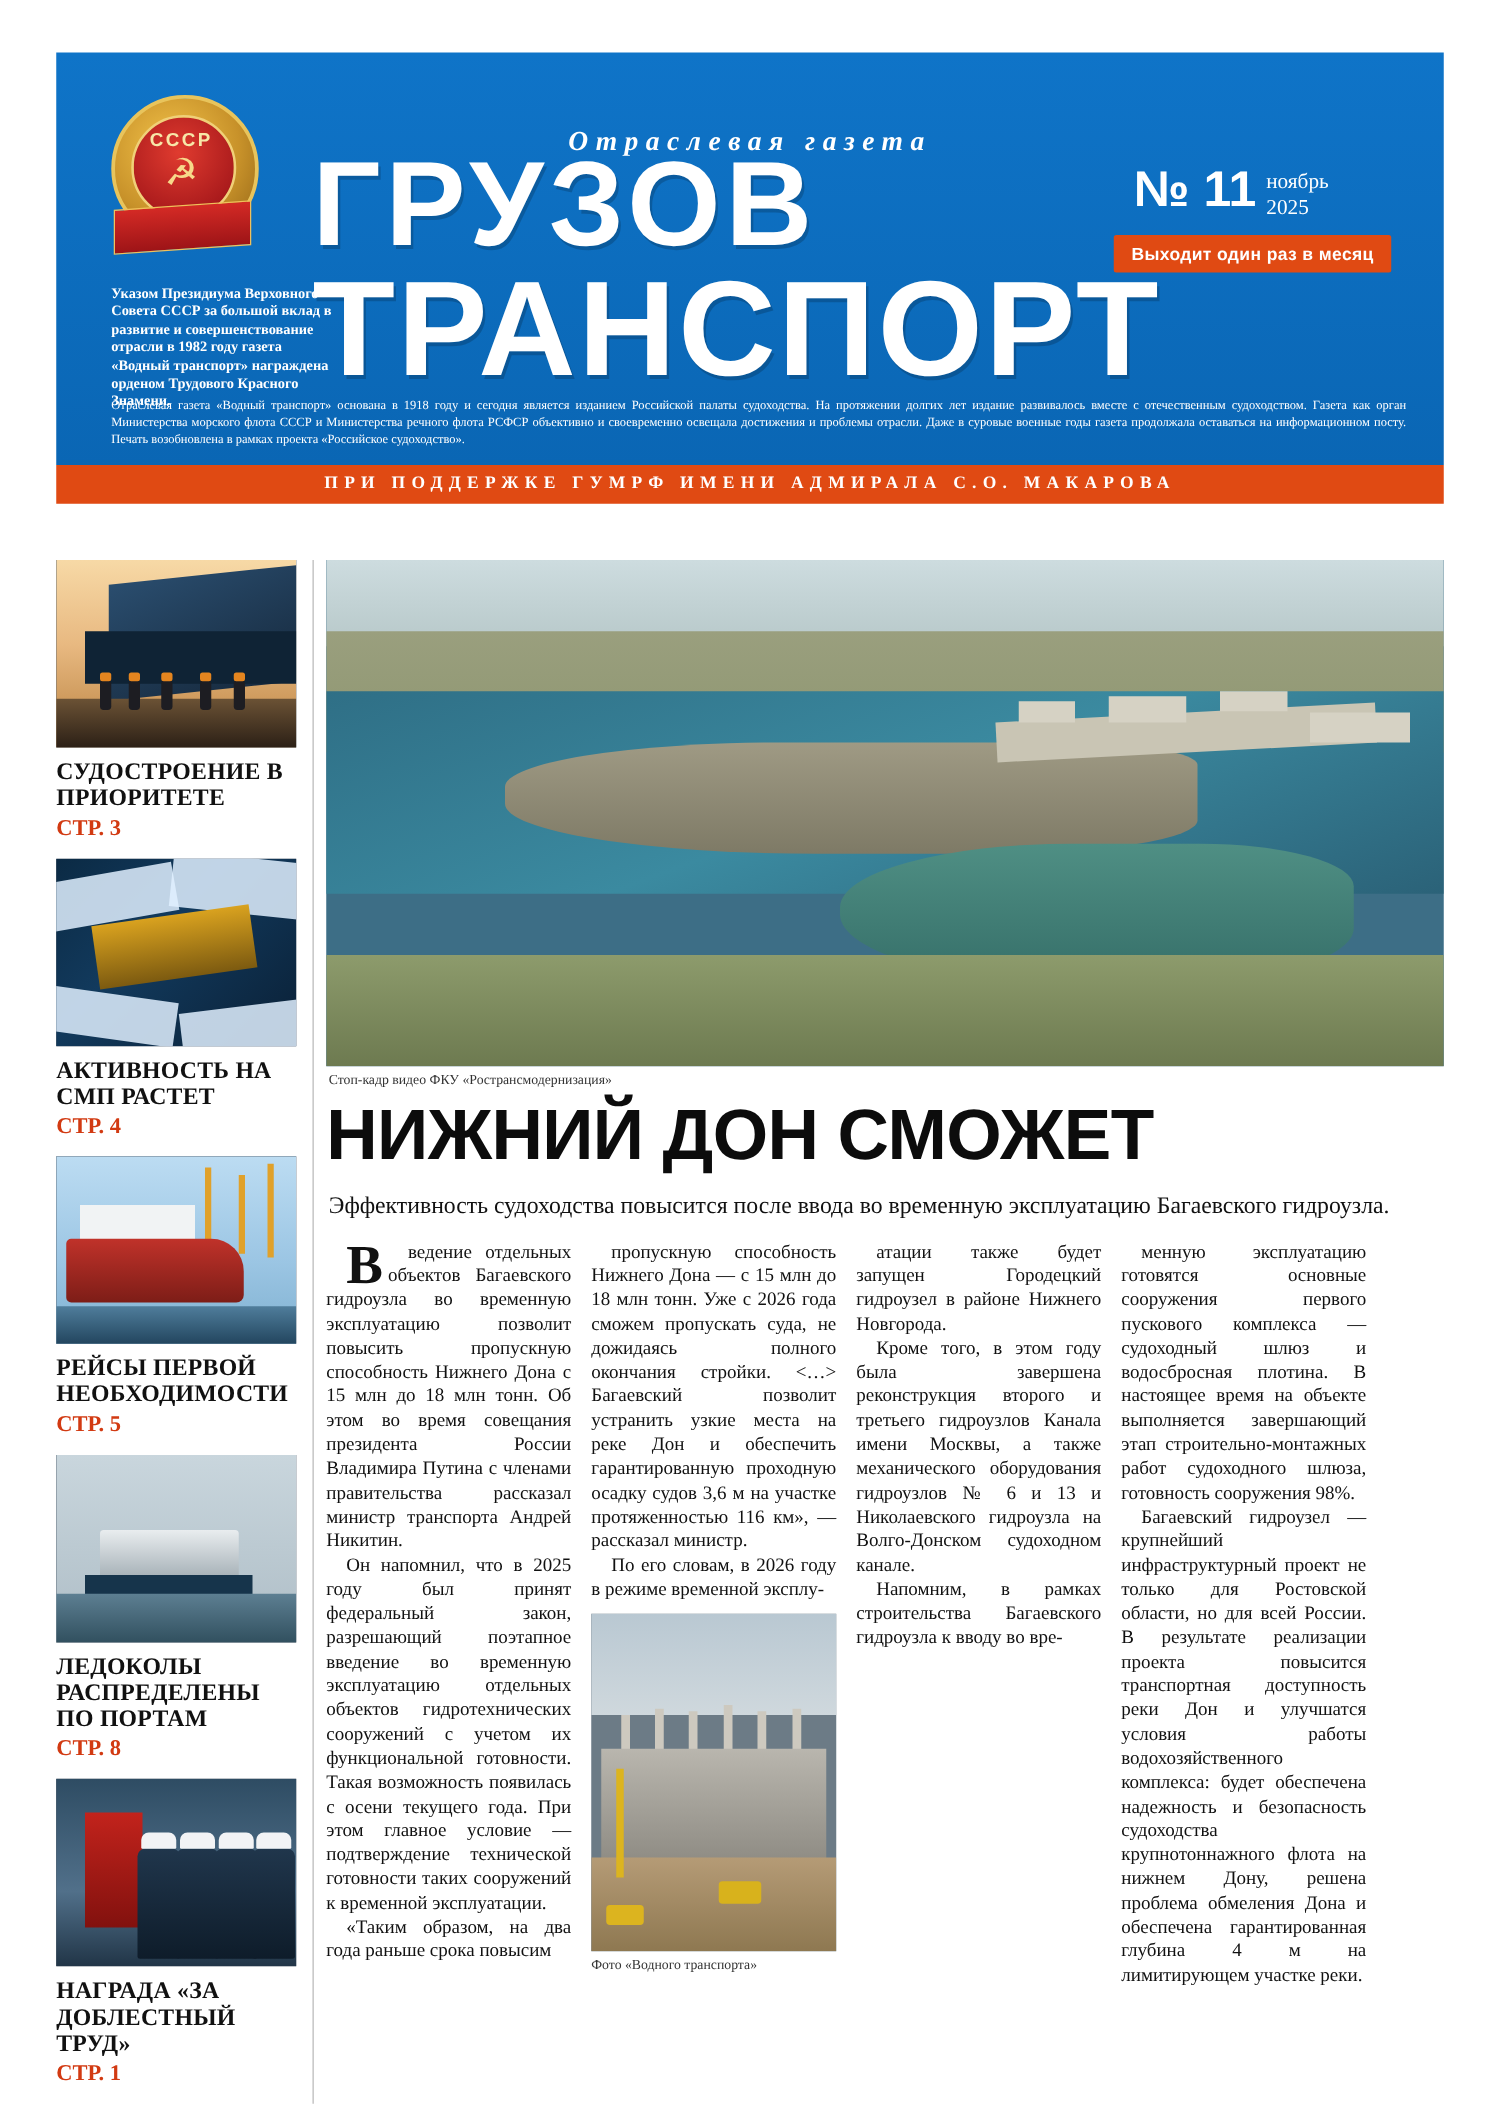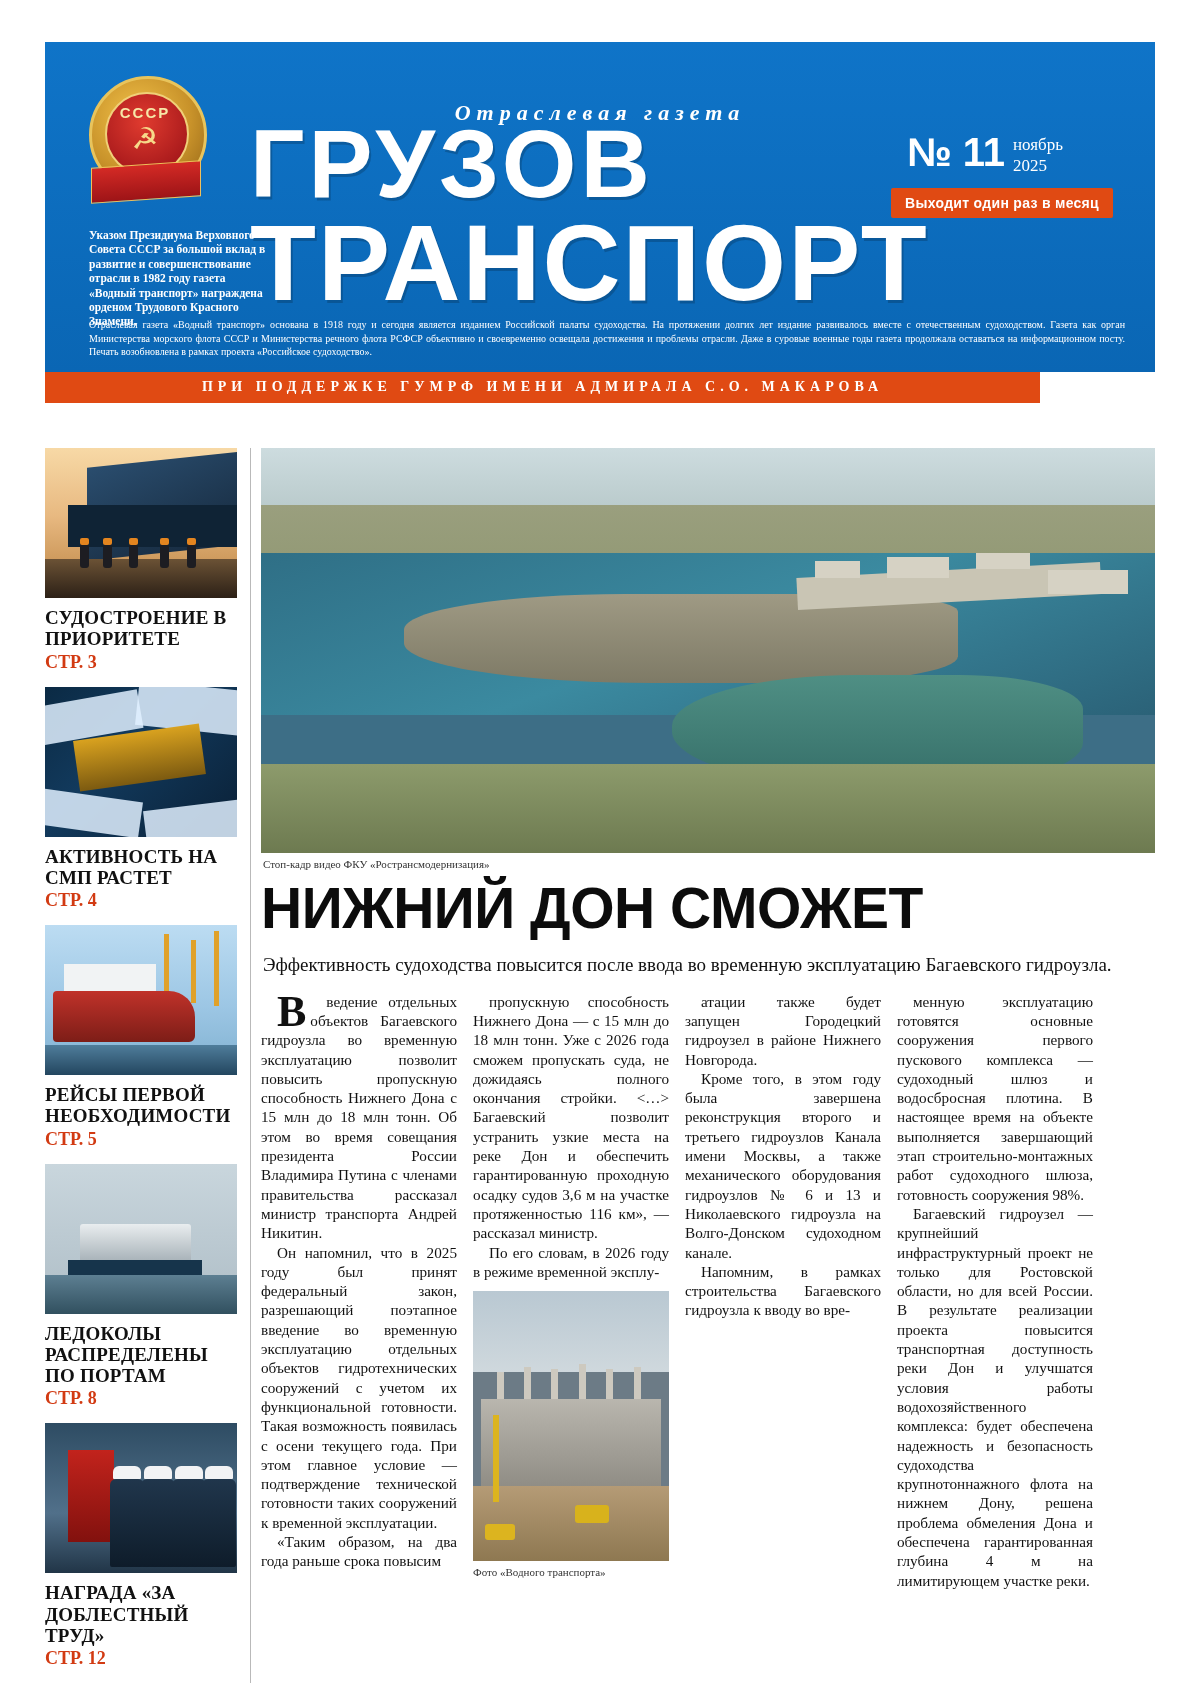--- a/index.html
+++ b/index.html
@@ -105,21 +105,21 @@
     font-family:"Liberation Sans",sans-serif;font-weight:bold;
     font-size:14px;padding:7px 14px;letter-spacing:0.3px;
     border-radius:2px;
   }
   .blurb{
     position:absolute;left:44px;right:30px;top:276px;
     color:#ffffff;font-size:10px;line-height:1.35;
     font-family:"Liberation Serif",serif;text-align:justify;
   }
   .support-bar{
-    margin:0 45px;width:995px;box-sizing:border-box;
+    margin:0 45px;width:1110px;box-sizing:border-box;
     background:#e04a13;color:#fff;
     text-align:center;
     font-family:"Liberation Serif",serif;font-weight:bold;
     font-size:14px;letter-spacing:5px;
     padding:7px 0 8px 0;
   }
 
   
   .content{
     position:absolute;left:45px;top:406px;width:1110px;
@@ -356,21 +356,21 @@
                 </div>
               <div class="unif" style="left:66%">
                   <i class="cap"></i>
                 </div>
               <div class="unif" style="left:82%">
                   <i class="cap"></i>
                 </div>
             </div>
           </div>
           <div class="side-title">НАГРАДА «ЗА ДОБЛЕСТНЫЙ ТРУД»</div>
-          <div class="side-page">СТР. 12</div>
+          <div class="side-page">СТР. 1</div>
         </div>
 
       </div>
 
       <div class="mainarea">
 
         <div class="lead-photo">
           <div class="lp-sky"></div>
           <div class="lp-land"></div>
           <div class="lp-river"></div>

